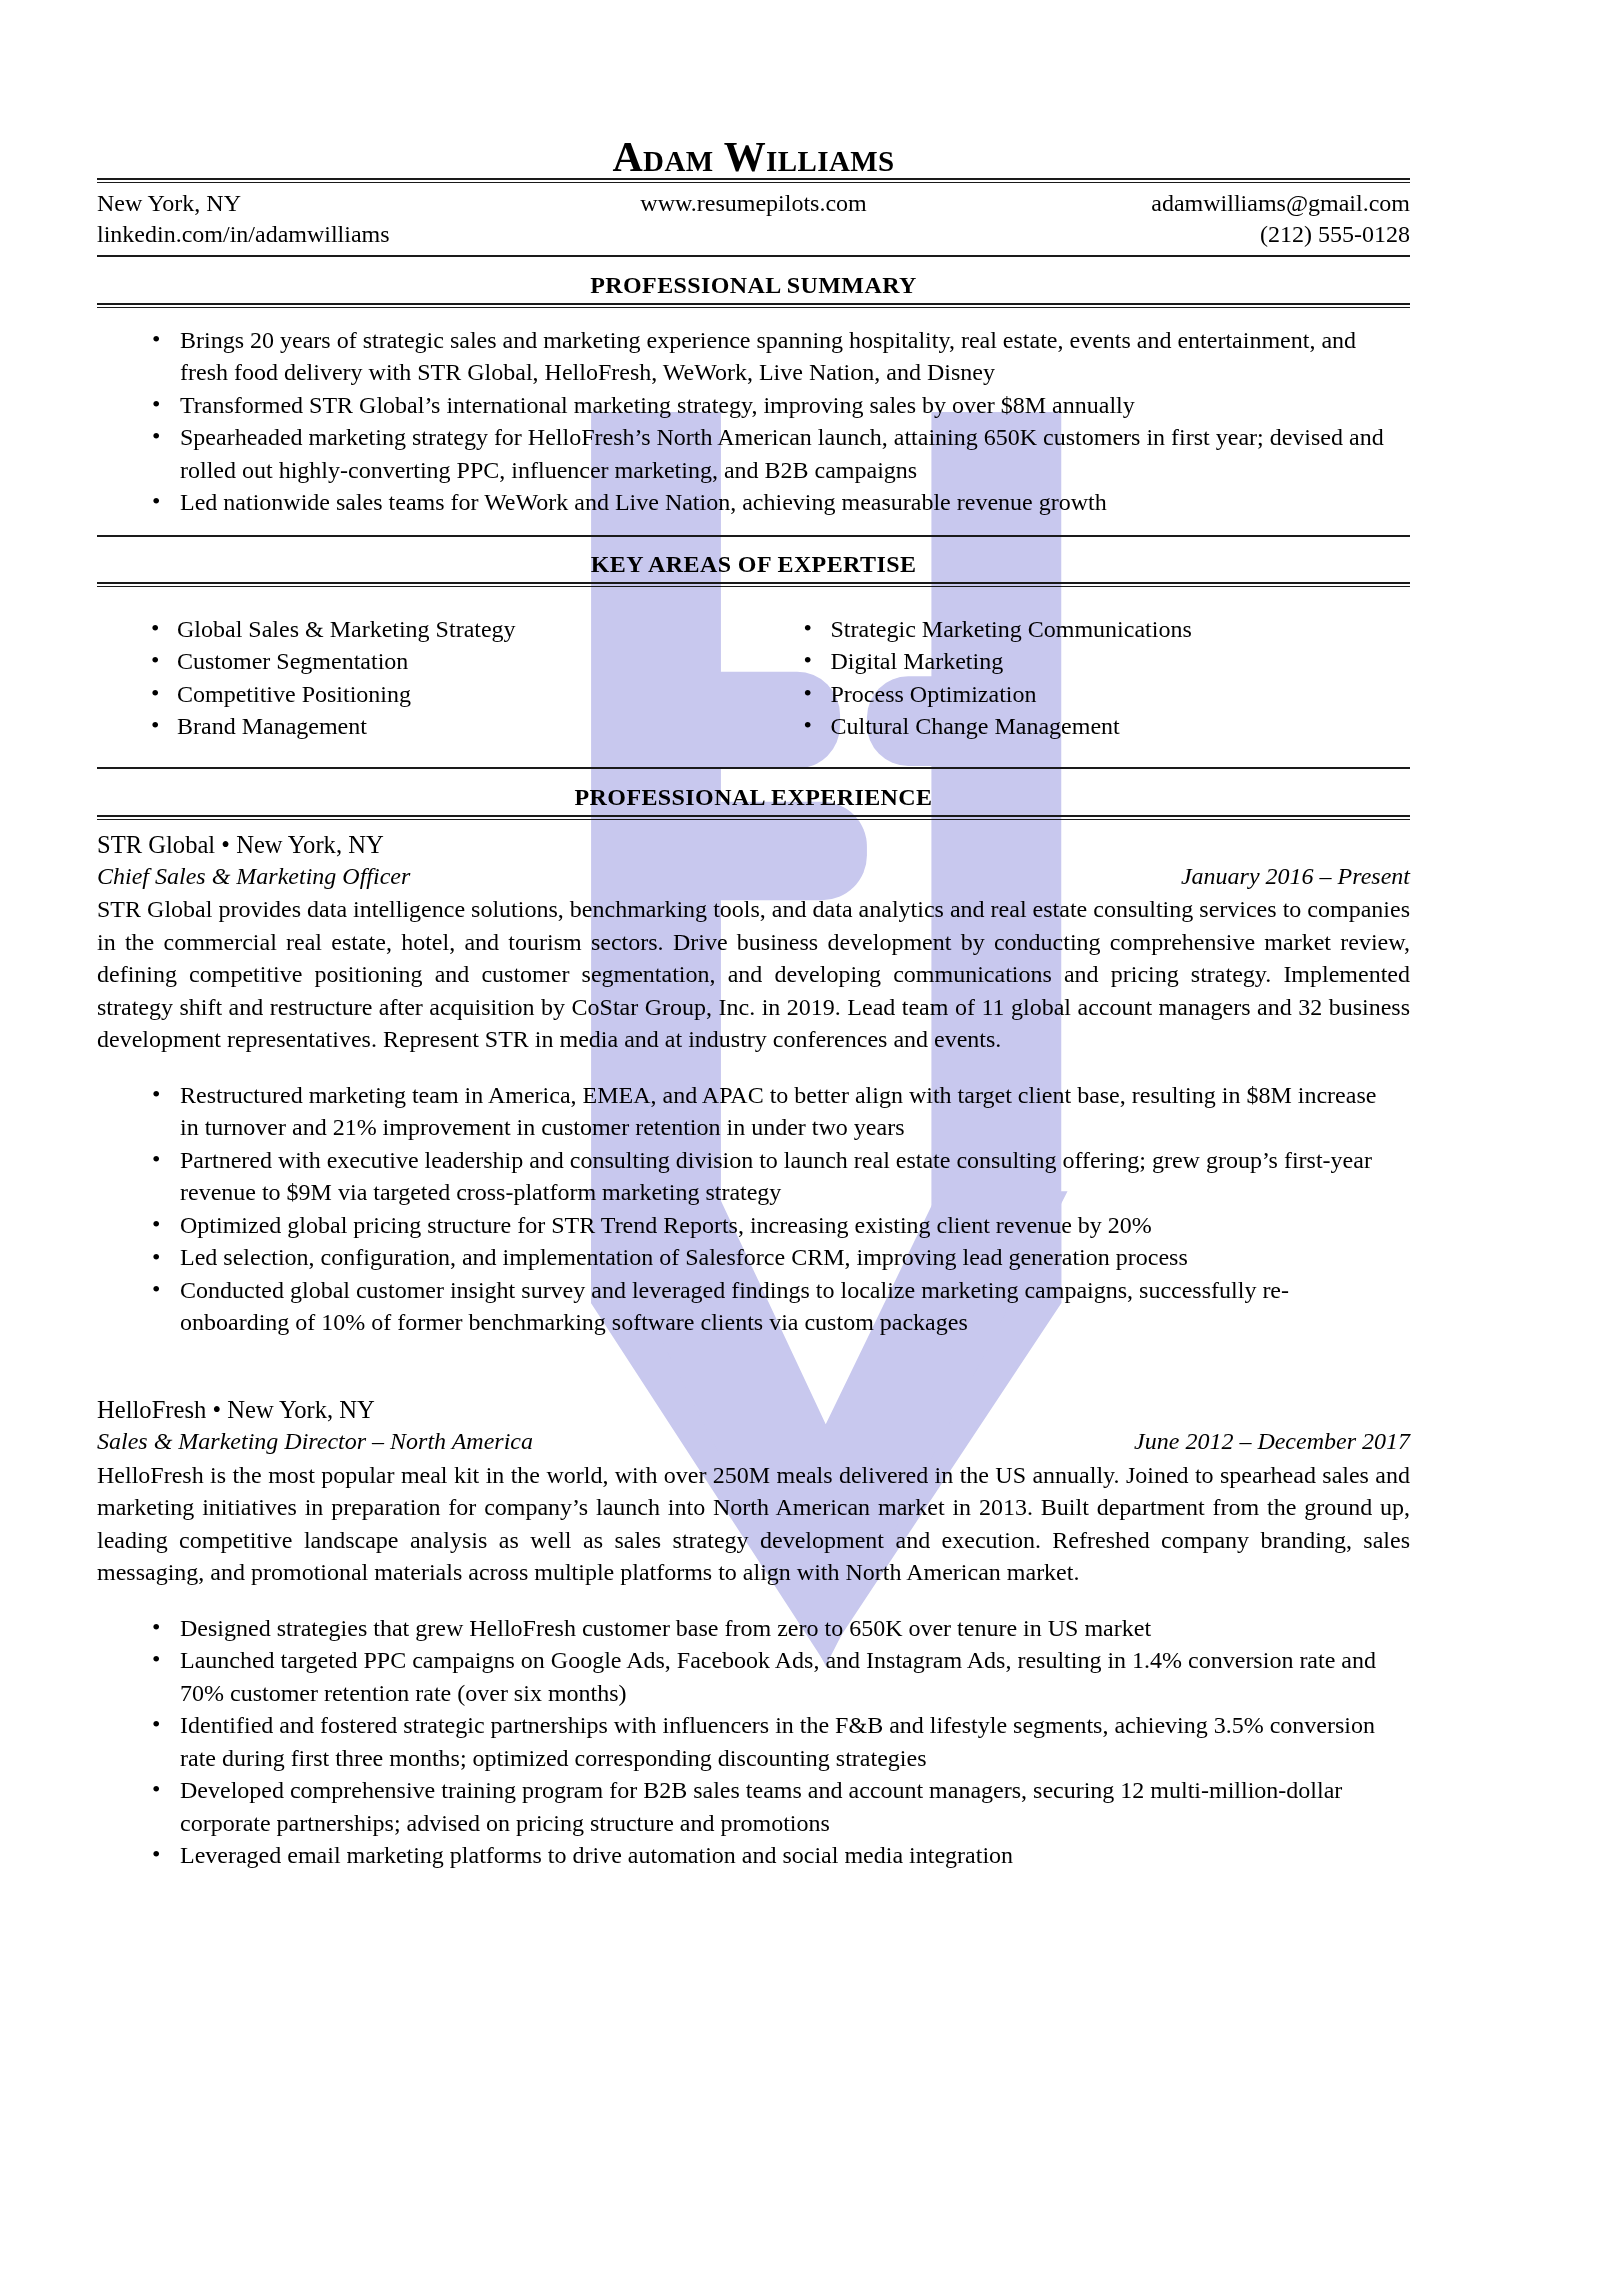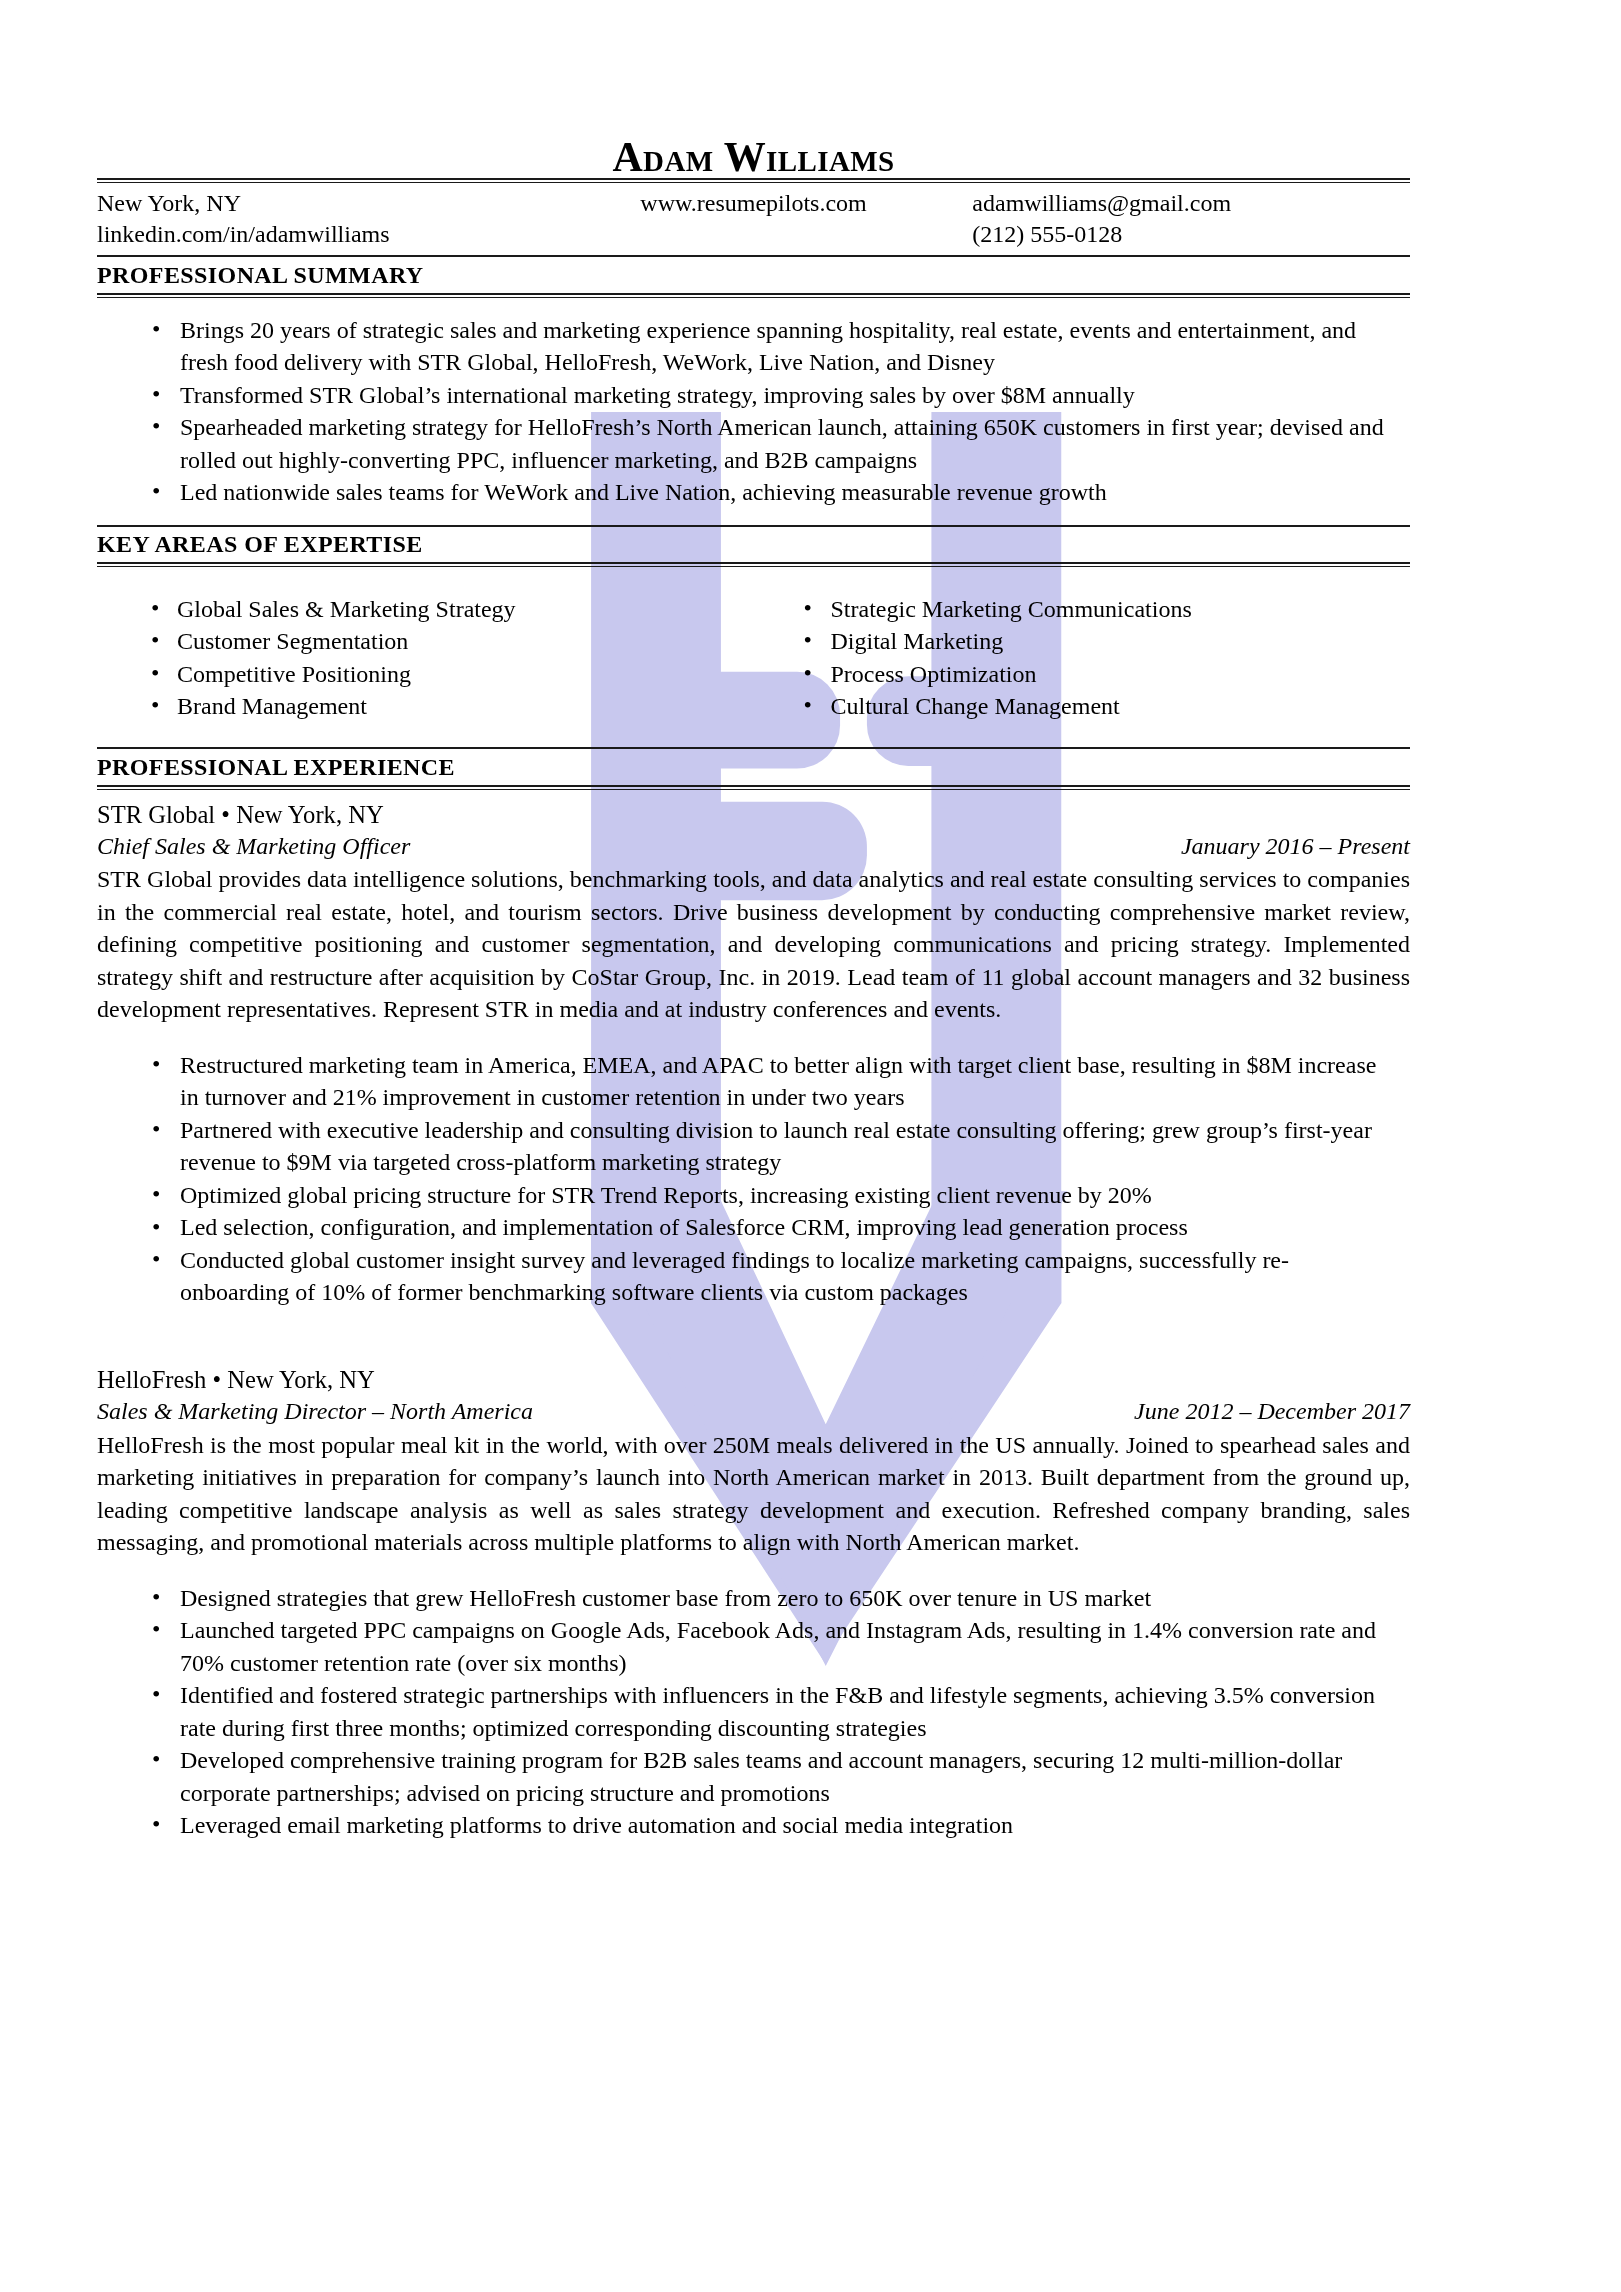--- a/index.html
+++ b/index.html
@@ -66,29 +66,31 @@
     padding: 5.4px 0 4.5px 0;
     font-size: 24px;
     line-height: 1.30;
   }
   .contact-row {
     display: flex;
     width: 100%;
   }
   .c-left   { flex: 1 1 0; text-align: left; }
   .c-center { flex: 1 1 0; text-align: center; }
-  .c-right  { flex: 1 1 0; text-align: left; }
+  .c-right  { flex: 1 1 0; text-align: right; }
 
   
   .section-head {
+    text-align: center;
     font-size: 24px;
     font-weight: bold;
     letter-spacing: 0.4px;
     padding: 4.5px 0 3.6px 0;
     line-height: 1.15;
+    margin-top: 10px;
   }
 
   
   ul.blist {
     list-style: none;
     margin: 16px;
     padding: 0;
   }
   ul.blist > li {
     position: relative;

